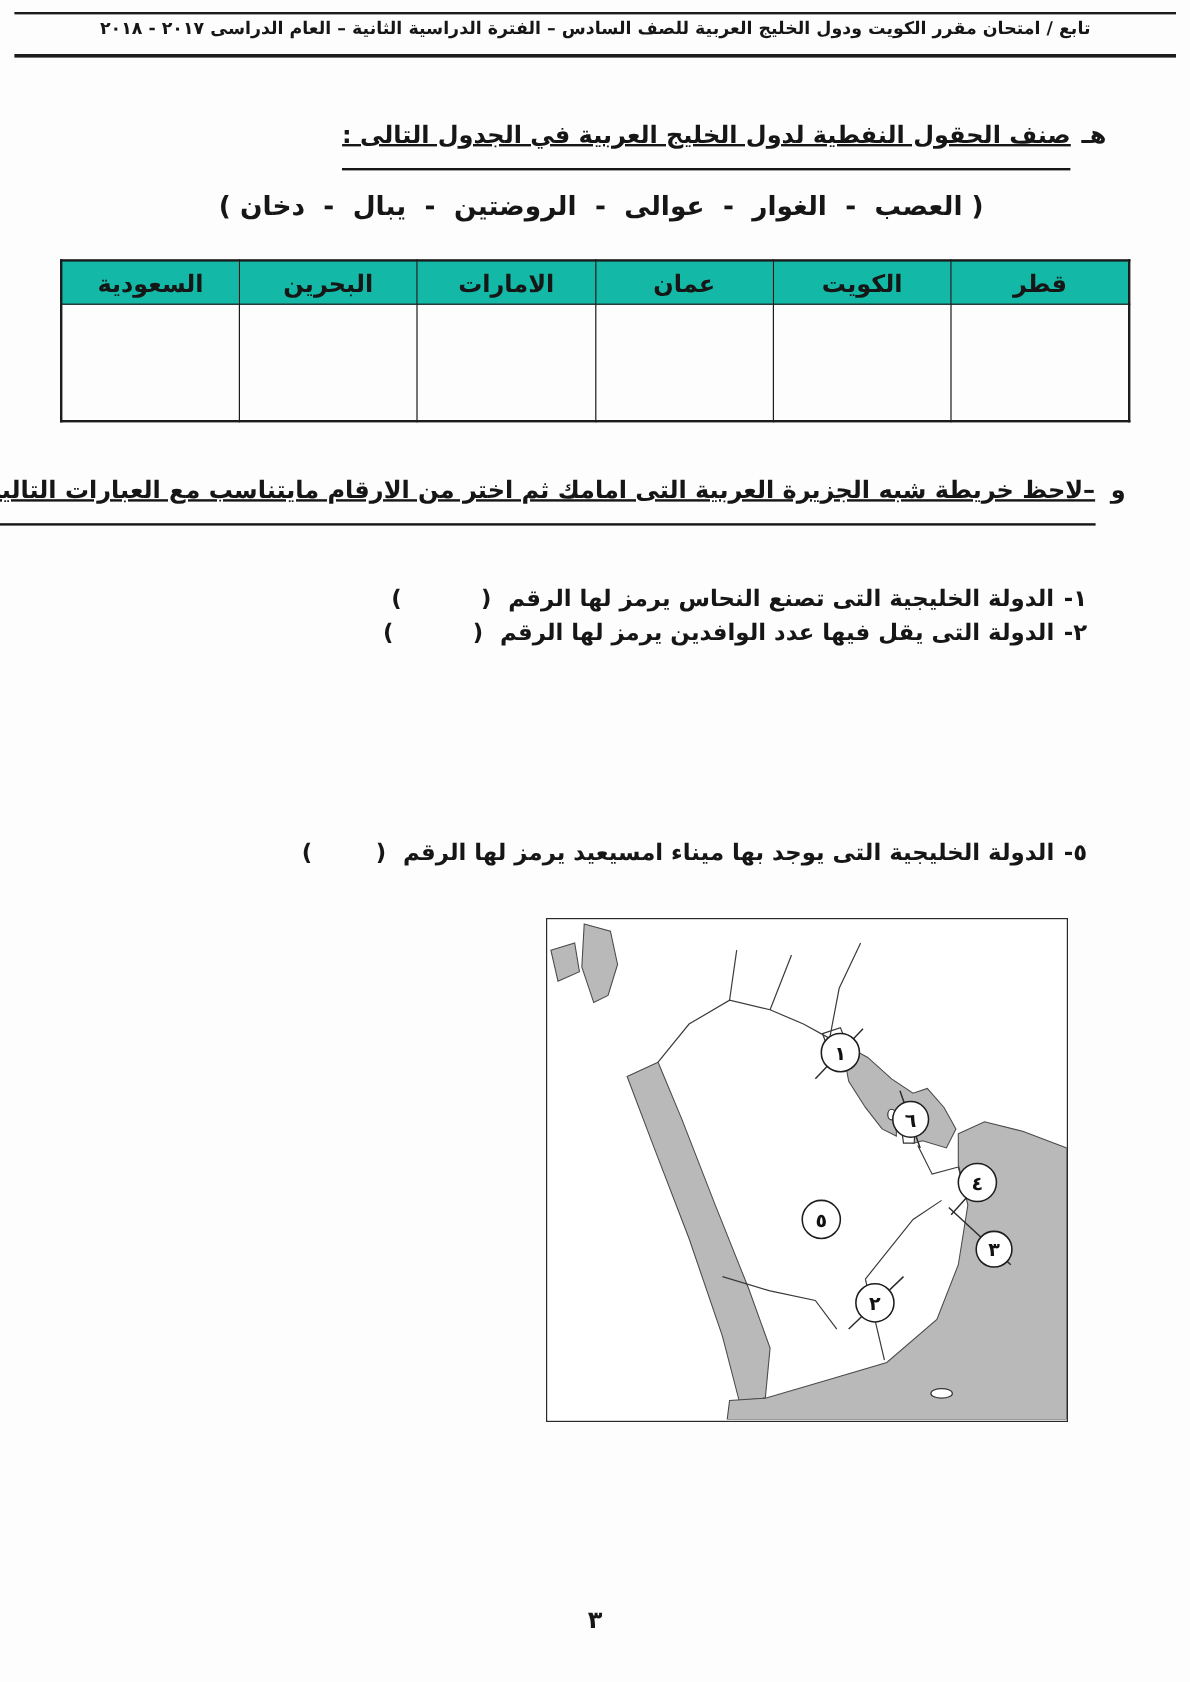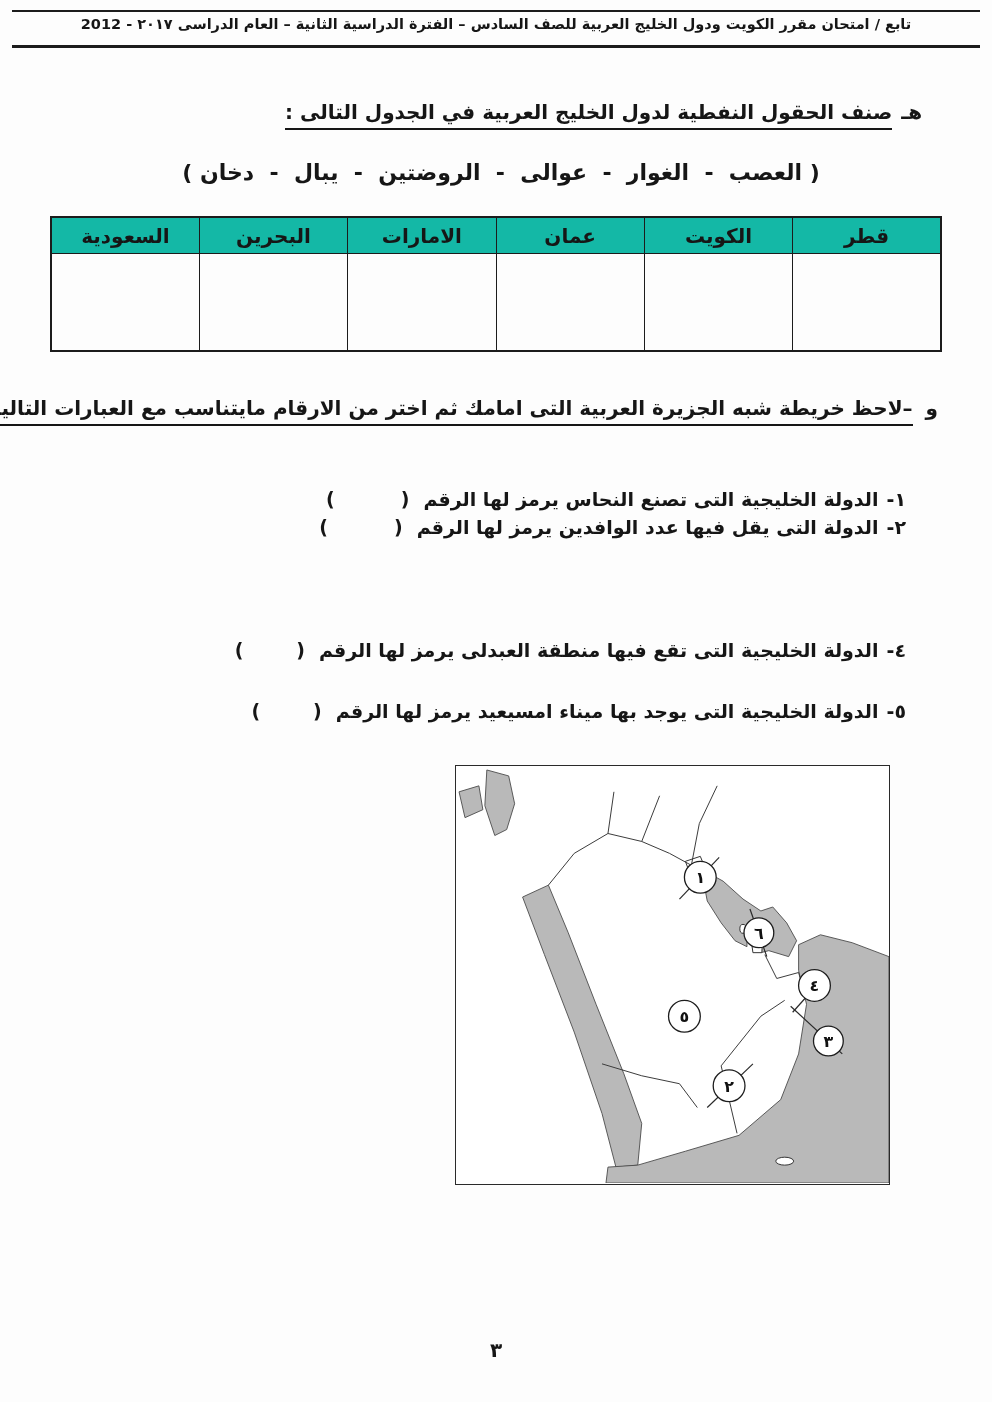--- a/index.html
+++ b/index.html
@@ -7,21 +7,21 @@
     position:relative;width:992px;height:1402px;margin:0 auto;background:#fdfdfd;
     font-family:"DejaVu Sans", sans-serif;direction:rtl;color:#161616;overflow:hidden;
   }
   .rule{position:absolute;left:12px;right:12px;background:#1c1c1c;}
   .header-text{
     position:absolute;top:16px;left:0;right:0;text-align:center;
     font-size:14.5px;font-weight:bold;letter-spacing:.2px;
   }
   .q-line{position:absolute;font-weight:bold;font-size:20px;white-space:nowrap;}
   .q-label{display:inline-block;margin-left:2px;}
-  .q-underline{border-bottom:2.2px solid #161616;padding-bottom:4px;}
+  .q-underline{border-bottom:2.2px solid #161616;padding-bottom:16px;text-decoration:underline;}
   .word-bank{
     position:absolute;top:160px;right:110px;left:120px;text-align:center;
     font-size:22px;font-weight:bold;white-space:pre;
   }
   table.fields{
     position:absolute;top:216px;right:50px;width:892px;border-collapse:collapse;
     table-layout:fixed;border:2.4px solid #1c1c1c;
   }
   table.fields th{
     border:1.8px solid #1c1c1c;height:33px;font-size:20px;font-weight:bold;
@@ -44,21 +44,21 @@
     font-size:20px;font-weight:bold;
   }
   svg text{font-family:"DejaVu Sans", sans-serif;}
 </style>
 </head>
 <body>
 
 <div class="page">
 
   <div class="rule" style="top:10px;height:1.8px;"></div>
-  <div class="header-text">تابع / امتحان مقرر الكويت ودول الخليج العربية للصف السادس – الفترة الدراسية الثانية – العام الدراسى ٢٠١٧ - 2012</div>
+  <div class="header-text">تابع / امتحان مقرر الكويت ودول الخليج العربية للصف السادس – الفترة الدراسية الثانية – العام الدراسى ٢٠١٧ - ٢٠١٨</div>
   <div class="rule" style="top:45px;height:3px;"></div>
 
   <div class="q-line" style="top:100px;right:70px;">
     <span class="q-label">هـ</span>
     <span class="q-underline">صنف الحقول النفطية لدول الخليج العربية في الجدول التالى :</span>
   </div>
 
   <div class="word-bank">( العصب  -  الغوار  -  عوالى  -  الروضتين  -  يبال  -  دخان )</div>
 
   <table class="fields">
@@ -85,23 +85,20 @@
   <div class="q-line" style="top:396px;right:54px;">
     <span class="q-label" style="margin-left:6px;">و</span>
     <span class="q-underline">–لاحظ خريطة شبه الجزيرة العربية التى امامك ثم اختر من الارقام مايتناسب مع العبارات التالية :</span>
   </div>
 
   <div class="statement" style="top:452px;margin-top:36px;">
     <span class="num">١-</span><span>الدولة الخليجية التى تصنع النحاس يرمز لها الرقم</span><span class="answer">(          )</span>
   </div>
   <div class="statement" style="top:516px;">
     <span class="num">٢-</span><span>الدولة التى يقل فيها عدد الوافدين يرمز لها الرقم</span><span class="answer">(          )</span>
-  </div>
-  <div class="statement" style="top:639px;">
-    <span class="num">٤-</span><span>الدولة الخليجية التى تقع فيها منطقة العبدلى يرمز لها الرقم</span><span class="answer">(        )</span>
   </div>
   <div class="statement" style="top:700px;">
     <span class="num">٥-</span><span>الدولة الخليجية التى يوجد بها ميناء امسيعيد يرمز لها الرقم</span><span class="answer">(        )</span>
   </div>
 
   <div class="map-frame">
     <svg viewBox="0 0 435 420" width="432" height="417">
 
       <g fill="#b9b9b9" stroke="#4a4a4a" stroke-width="0.9">
         <path d="M30,4 L52,10 L58,38 L50,64 L38,70 L28,40 Z"></path>

